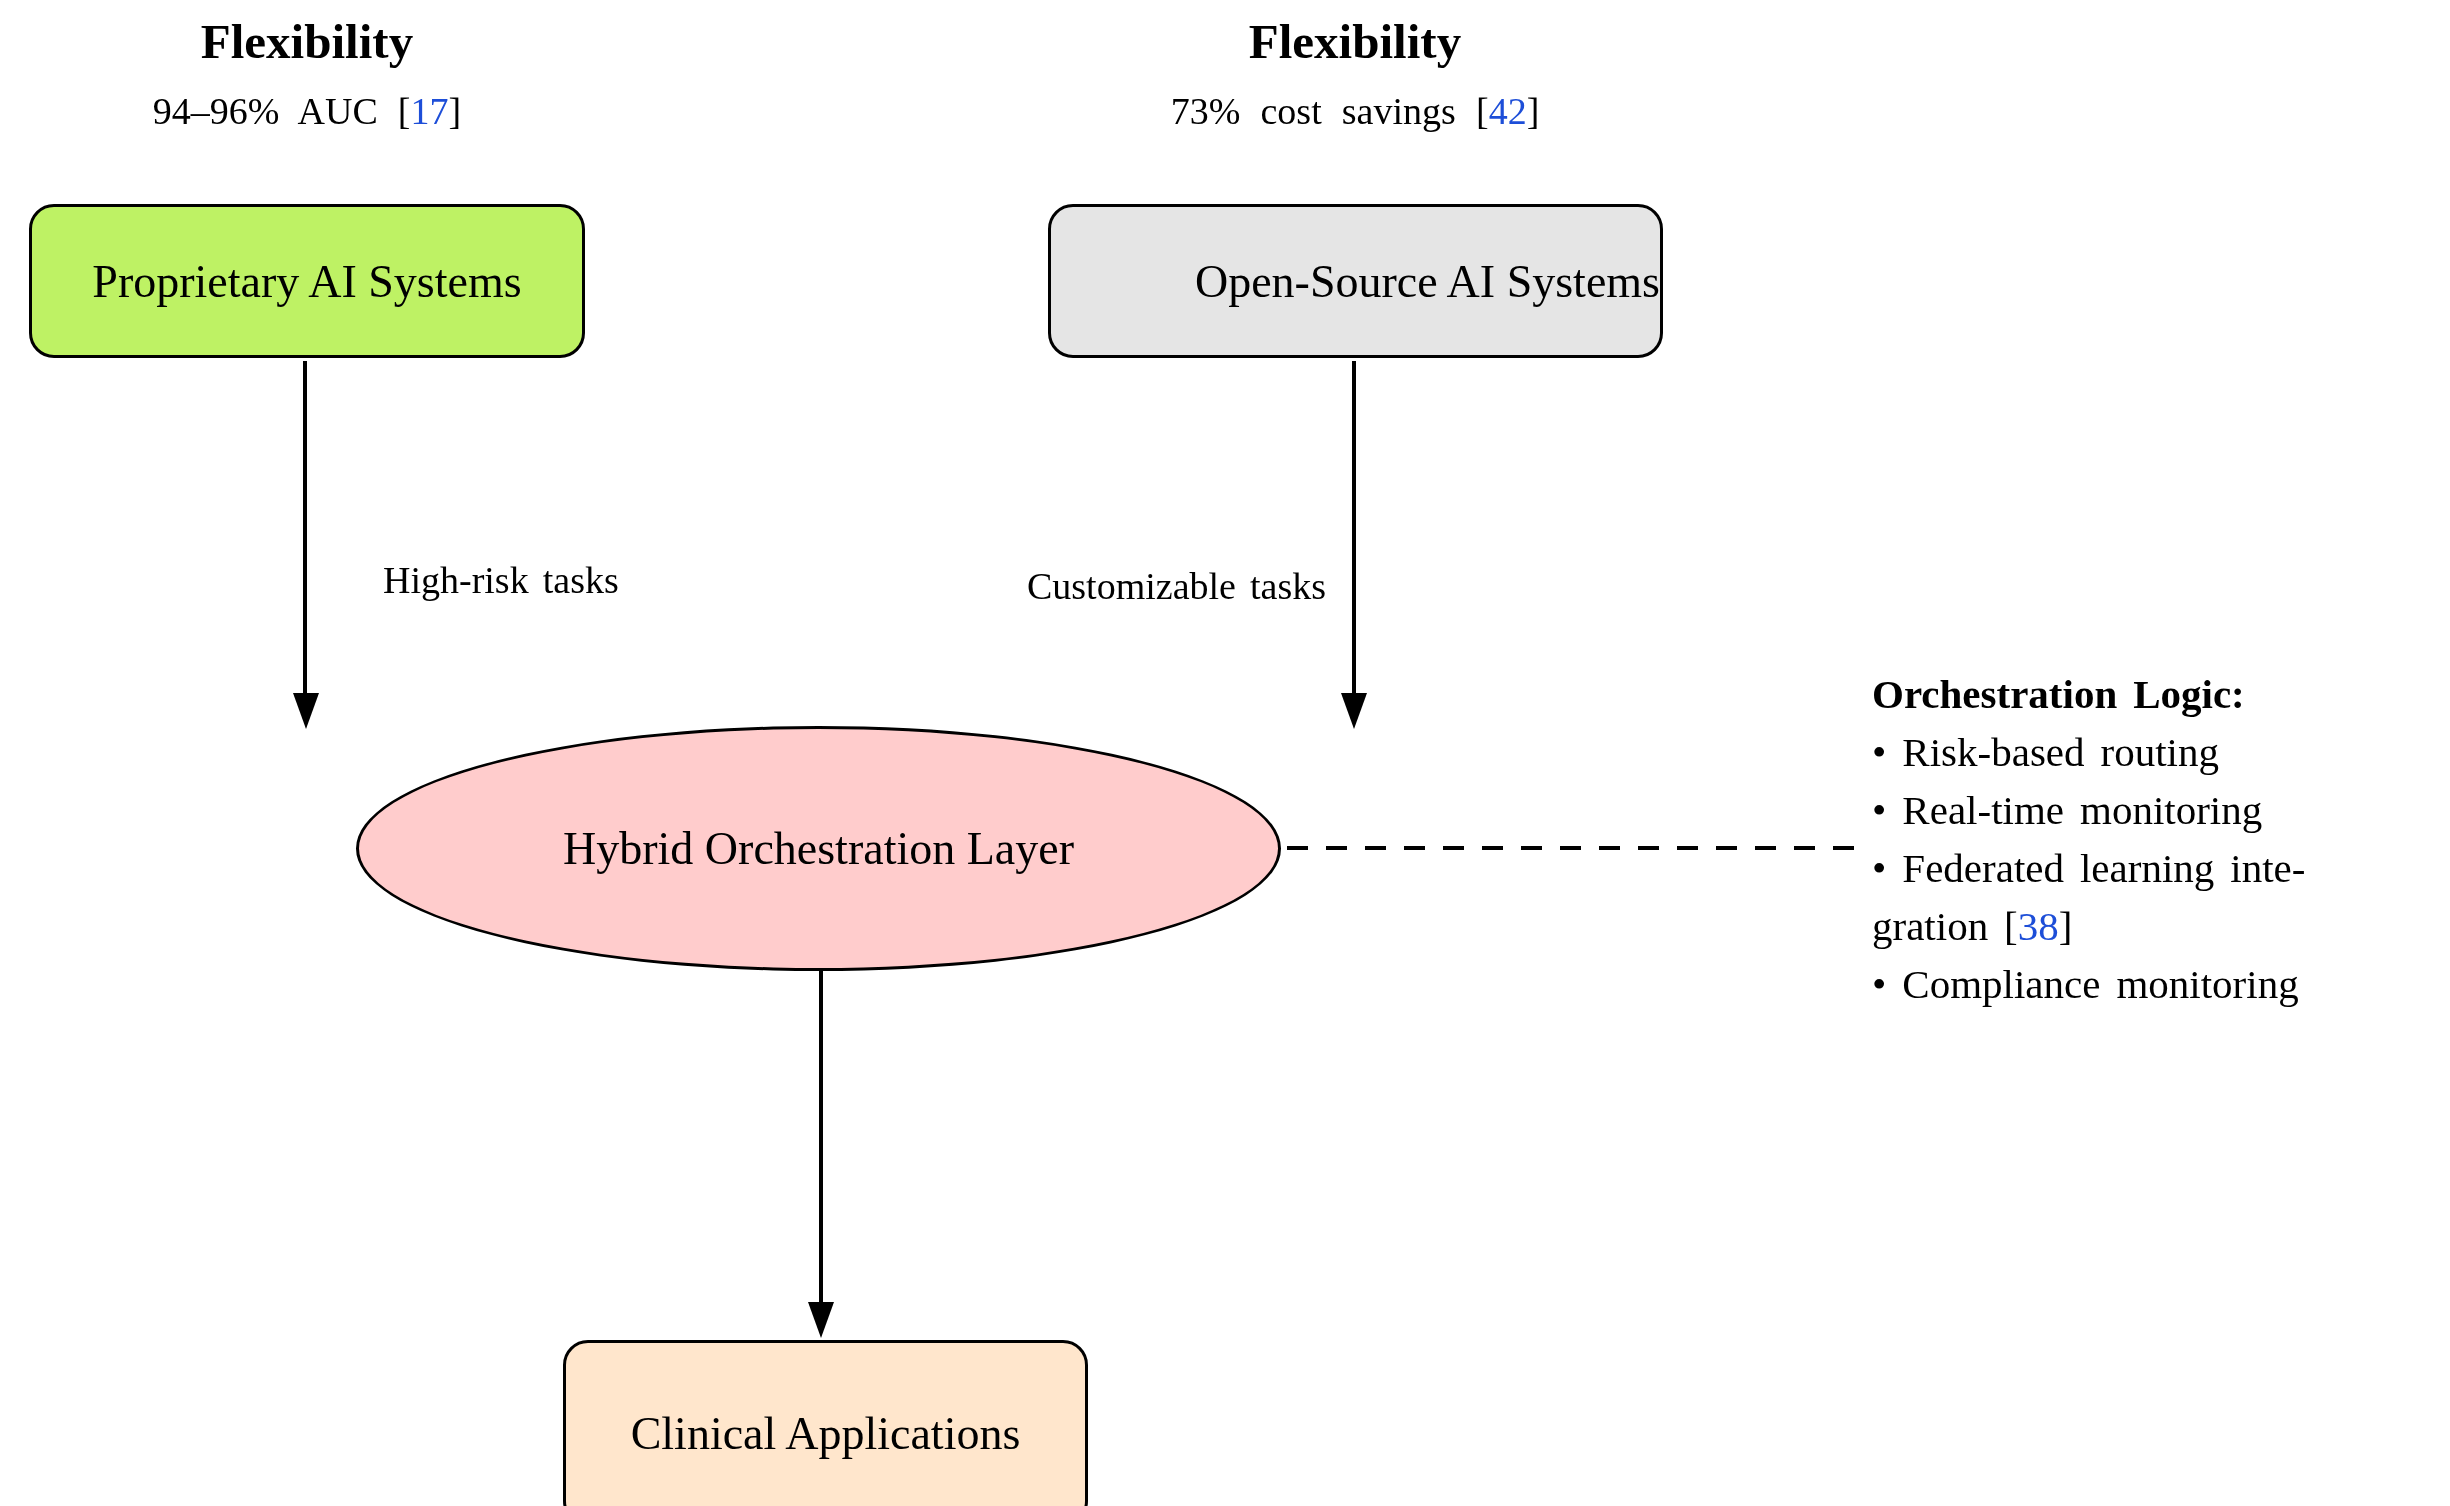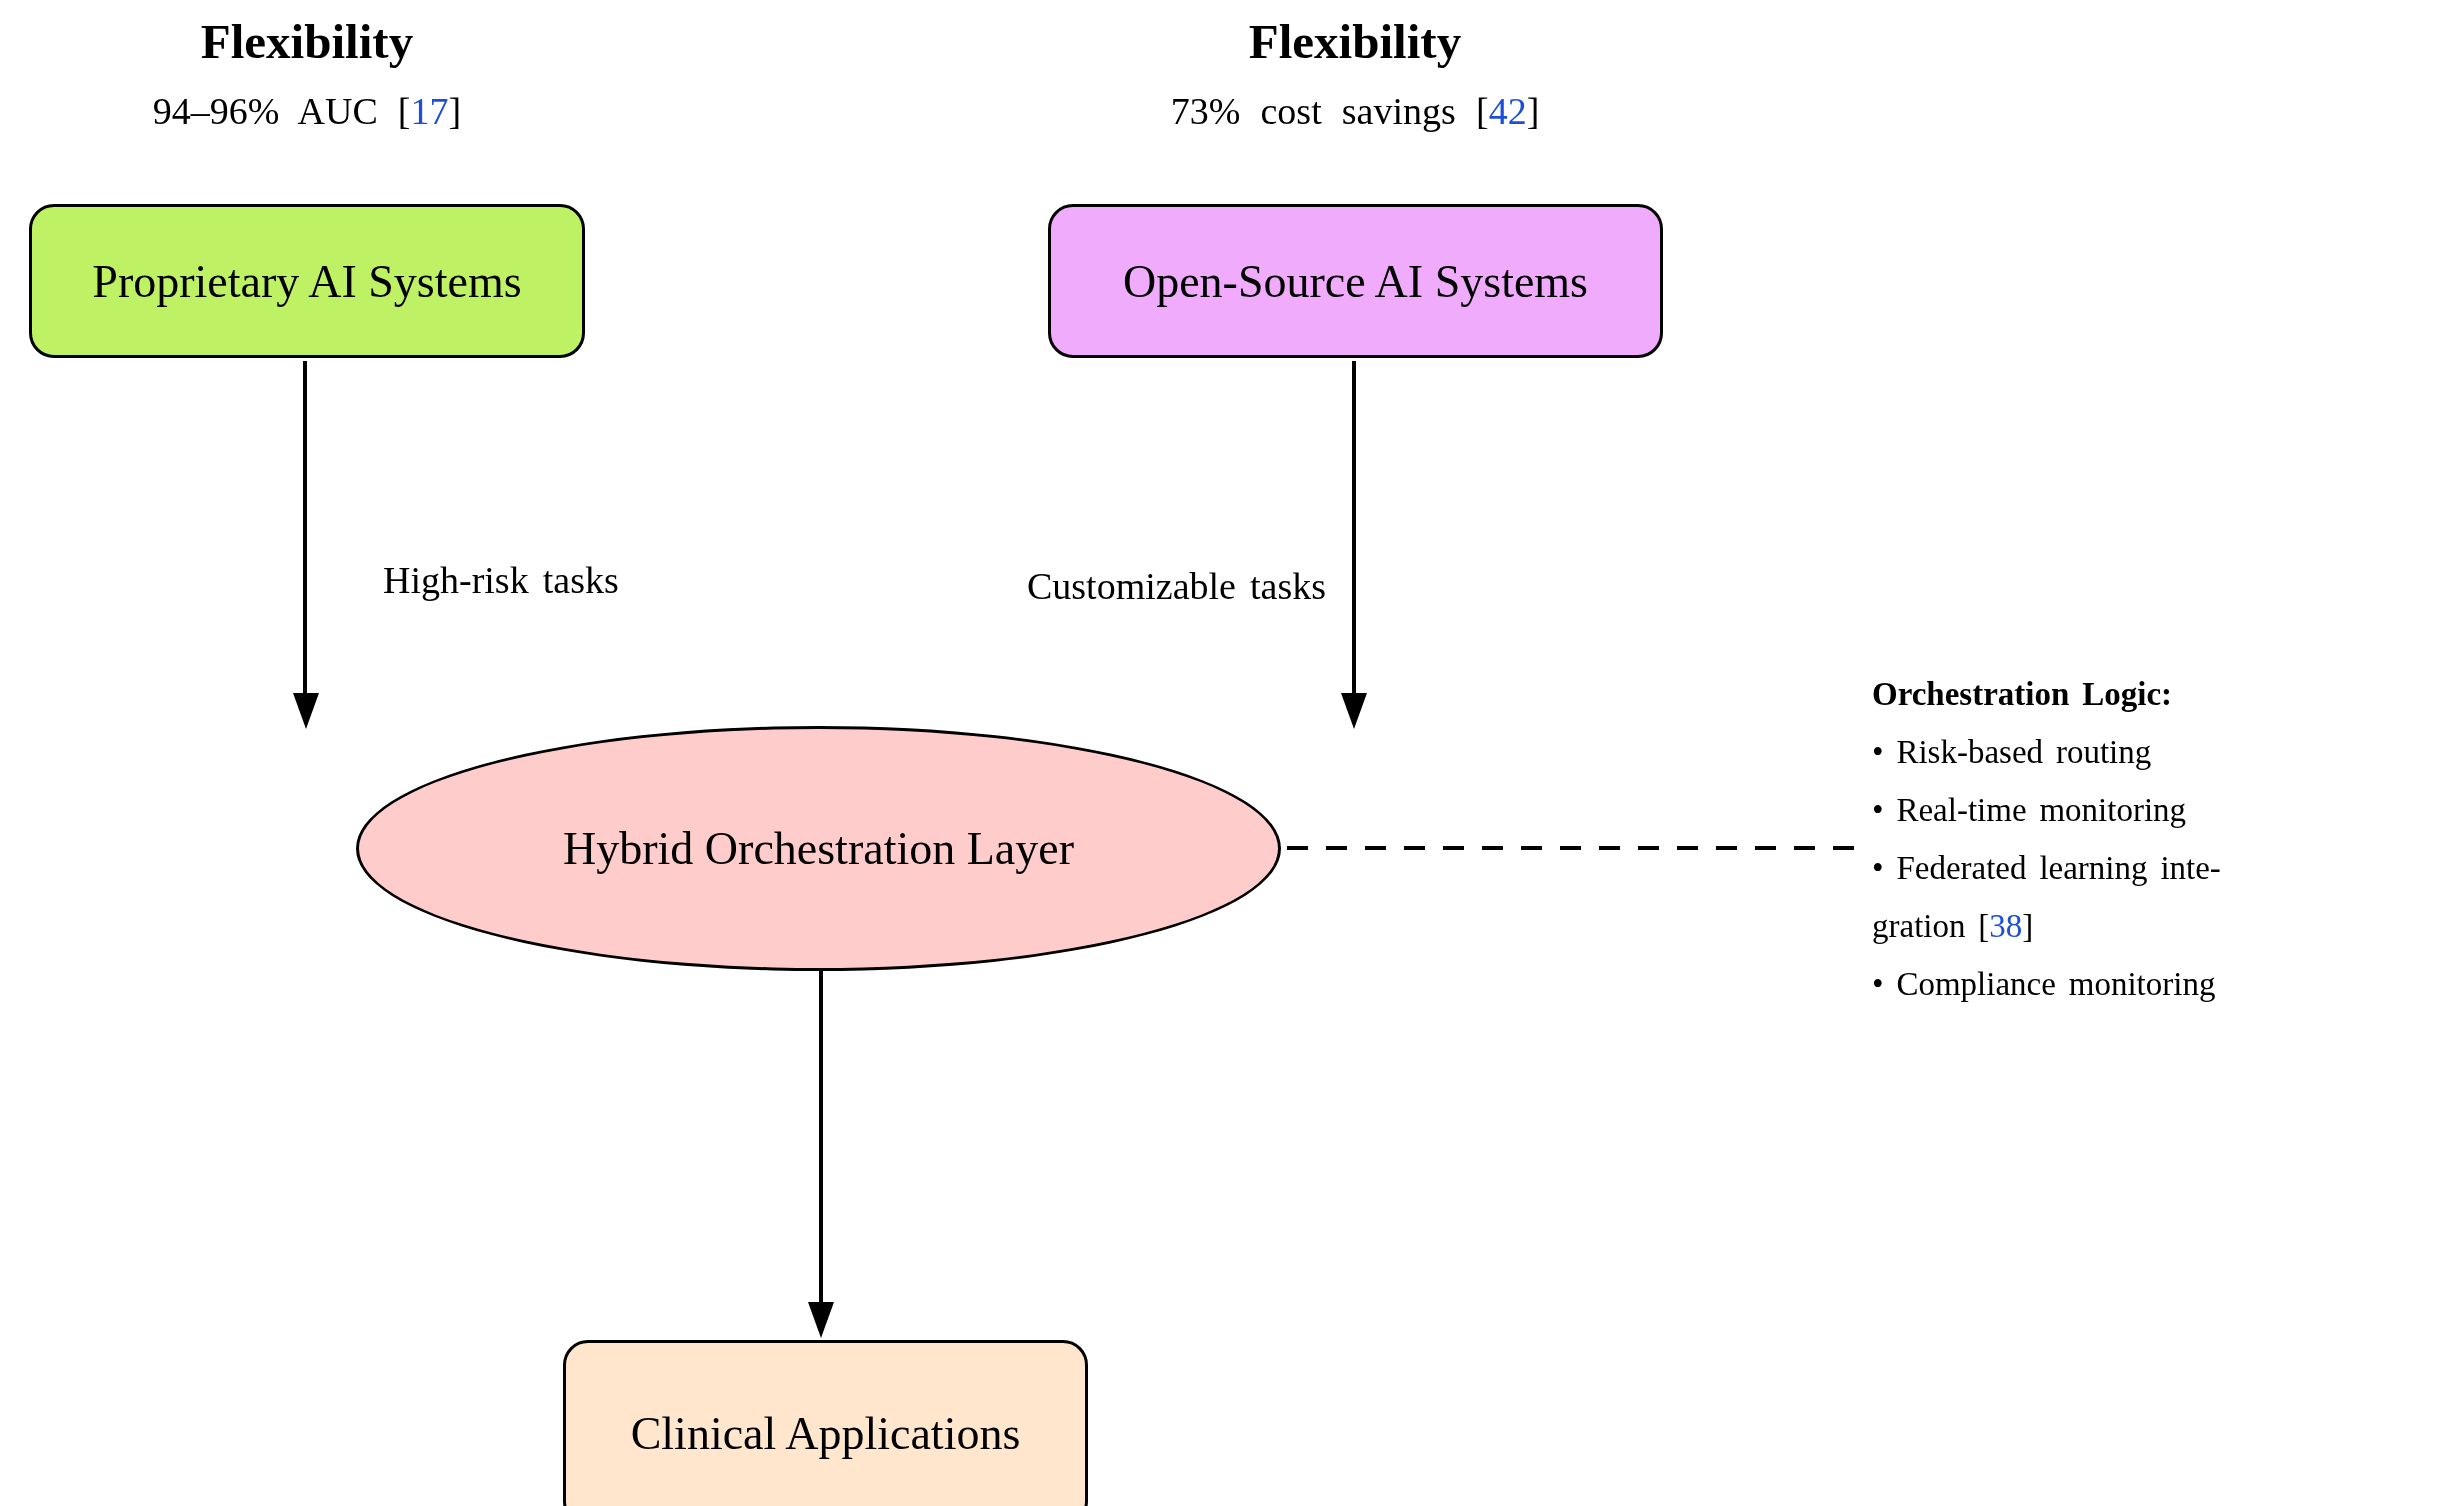--- a/index.html
+++ b/index.html
@@ -38,21 +38,21 @@
     align-items: center;
     justify-content: center;
     font-size: 46px;
     text-align: center;
     box-sizing: border-box;
     white-space: nowrap;
   }
   .rect { border-radius: 25px; }
   .ellipse { border-radius: 50%; }
   .fill-proprietary { background: #bef264; }
-  .fill-opensource  { background: #f0abfc; }
+  .fill-opensource  { background: #e5e5e5; justify-content: flex-end; }
   .fill-hub         { background: #FFCCCC; }
   .fill-clinical    { background: #FFE6CC; }
   .edge-label {
     font-size: 38px;
     line-height: 1.1;
     white-space: nowrap;
     word-spacing: 0.12em;
   }
   .shaft {
     width: 4.4px;
@@ -63,21 +63,21 @@
     height: 0;
     border-left: 13px solid transparent;
     border-right: 13px solid transparent;
     border-top: 36px solid #000000;
   }
   .dashed-line {
     height: 4.4px;
     background: repeating-linear-gradient(90deg, #000000 0 21px, transparent 21px 39px);
   }
   .note {
-    font-size: 33px;
+    font-size: 41px;
     line-height: 58px;
     word-spacing: 0.14em;
     white-space: nowrap;
   }
   .note-title { font-weight: bold; }
 </style>
 </head>
 <body>
 
 <div class="canvas">

